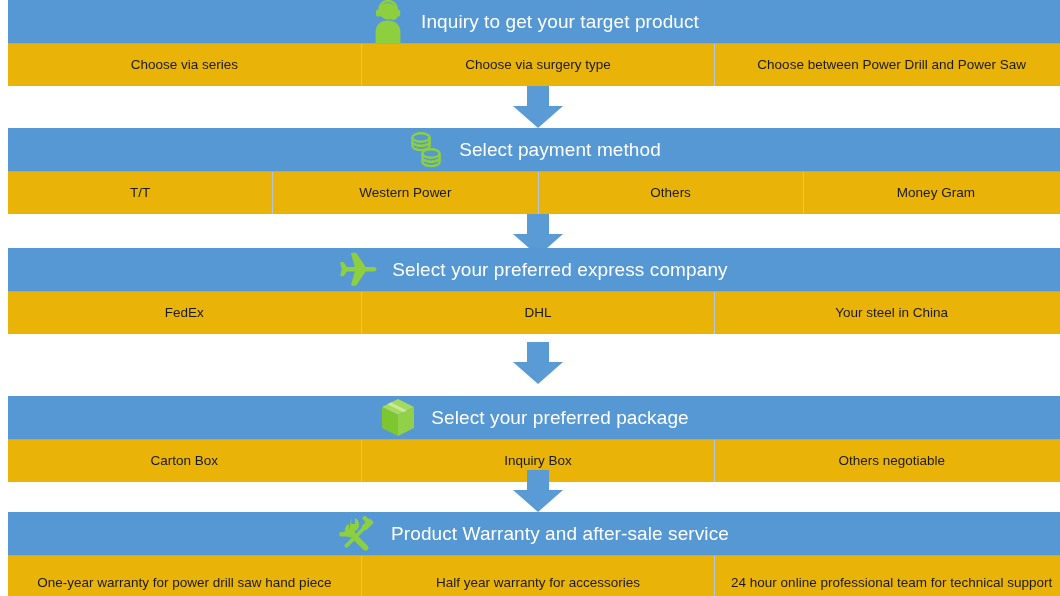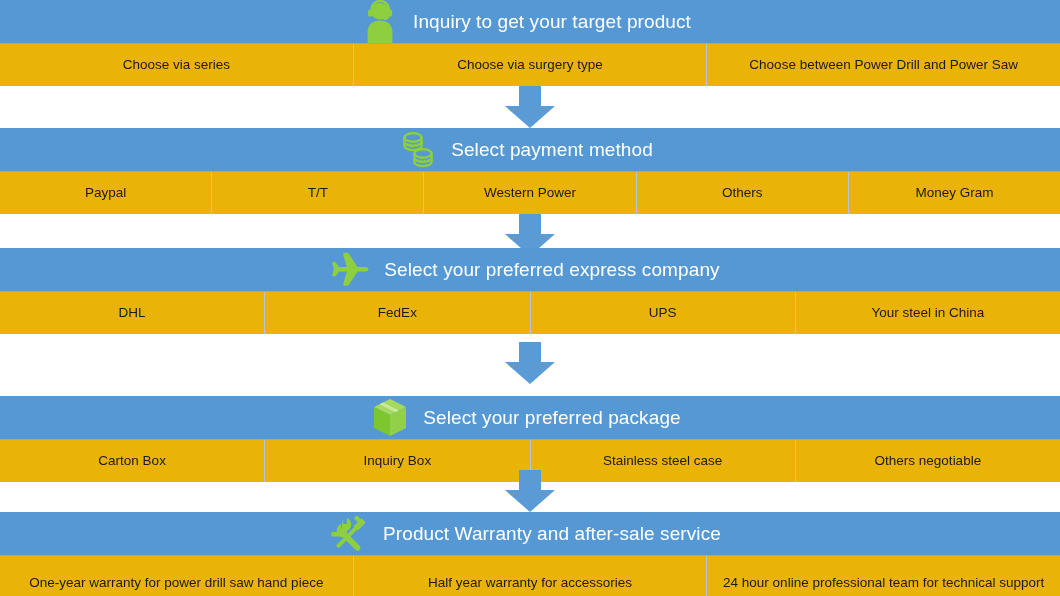--- a/index.html
+++ b/index.html
@@ -11,20 +11,21 @@
     width: 1060px;
     height: 596px;
     font-family: "Liberation Sans", sans-serif;
     overflow: hidden;
   }
 
   #flow {
     position: relative;
     width: 844px;
     height: 596px;
+    margin-left: 8px;
   }
 
   .step {
     position: absolute;
     left: 0;
     width: 1060px;
   }
 
   .step-header {
     position: relative;
@@ -165,21 +166,20 @@
               <rect x="25.4" y="32.8" width="1.6" height="2.4"></rect>
               <rect x="28.8" y="32.8" width="1.6" height="2.4"></rect>
               <rect x="32.2" y="32.2" width="1.6" height="2.4"></rect>
             </g>
           </svg>
         </span>
         <span class="step-title">Select payment method</span>
       </div>
     </div>
     <div class="options-row">
-      <div class="option-cell">Paypal</div>
       <div class="option-cell">T/T</div>
       <div class="option-cell">Western Power</div>
       <div class="option-cell">Others</div>
       <div class="option-cell">Money Gram</div>
     </div>
   </div>
 
   <div class="arrow" id="arrow1">
     <svg viewBox="0 0 54 43" width="54" height="43" aria-hidden="true">
       <polygon points="16,0 38,0 38,20 52,20 27,42 2,20 16,20" fill="#5b9bd5"></polygon>
@@ -191,23 +191,22 @@
       <div class="hdr-inner">
         <span class="step-icon">
           <svg viewBox="0 0 46 46" width="46" height="46" aria-hidden="true">
             <path d="M40.5 22.2c0-1.4-1.2-2.2-2.8-2.2h-8.1L20.8 6.6c-.4-.6-1.0-.9-1.7-.9h-2.6c-.9 0-1.5.8-1.3 1.7l3.6 12.6H11l-3.0-4.3c-.3-.4-.7-.6-1.2-.6H5.4c-.7 0-1.2.6-1.1 1.3l1.4 5.8-1.4 5.8c-.1.7.4 1.3 1.1 1.3h1.4c.5 0 .9-.2 1.2-.6l3.0-4.3h7.8l-3.6 12.6c-.2.9.4 1.7 1.3 1.7h2.6c.7 0 1.3-.3 1.7-.9l8.8-13.4h8.1c1.6 0 2.8-.8 2.8-2.2z" fill="#8dcf3f"></path>
           </svg>
         </span>
         <span class="step-title">Select your preferred express company</span>
       </div>
     </div>
     <div class="options-row">
+      <div class="option-cell">FedEx</div>
       <div class="option-cell">DHL</div>
-      <div class="option-cell">FedEx</div>
-      <div class="option-cell">UPS</div>
       <div class="option-cell">Your steel in China</div>
     </div>
   </div>
 
   <div class="arrow" id="arrow2">
     <svg viewBox="0 0 54 43" width="54" height="43" aria-hidden="true">
       <polygon points="16,0 38,0 38,20 52,20 27,42 2,20 16,20" fill="#5b9bd5"></polygon>
     </svg>
   </div>
 
@@ -221,21 +220,20 @@
             <polygon points="39,12 23,20 23,41 39,33" fill="#93d04a"></polygon>
             <polygon points="16,7.5 32,15.5 28.5,17.2 12.5,9.2" fill="#c9ea9a"></polygon>
           </svg>
         </span>
         <span class="step-title">Select your preferred package</span>
       </div>
     </div>
     <div class="options-row">
       <div class="option-cell">Carton Box</div>
       <div class="option-cell">Inquiry Box</div>
-      <div class="option-cell">Stainless steel case</div>
       <div class="option-cell">Others negotiable</div>
     </div>
   </div>
 
   <div class="arrow" id="arrow3">
     <svg viewBox="0 0 54 43" width="54" height="43" aria-hidden="true">
       <polygon points="16,0 38,0 38,20 52,20 27,42 2,20 16,20" fill="#5b9bd5"></polygon>
     </svg>
   </div>
 

